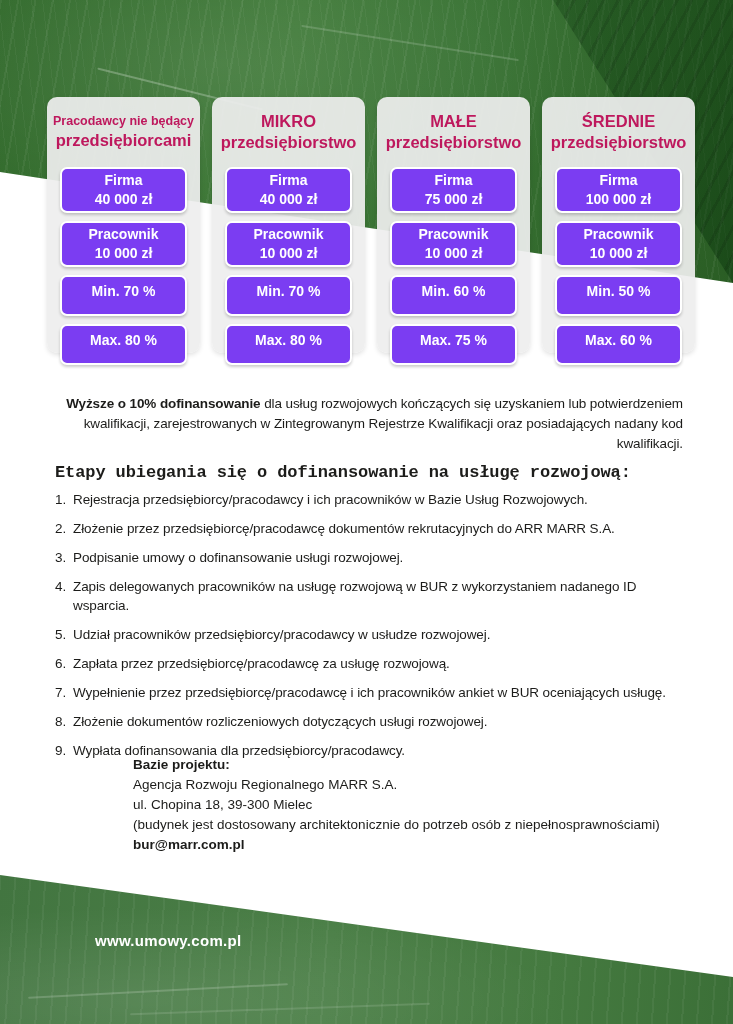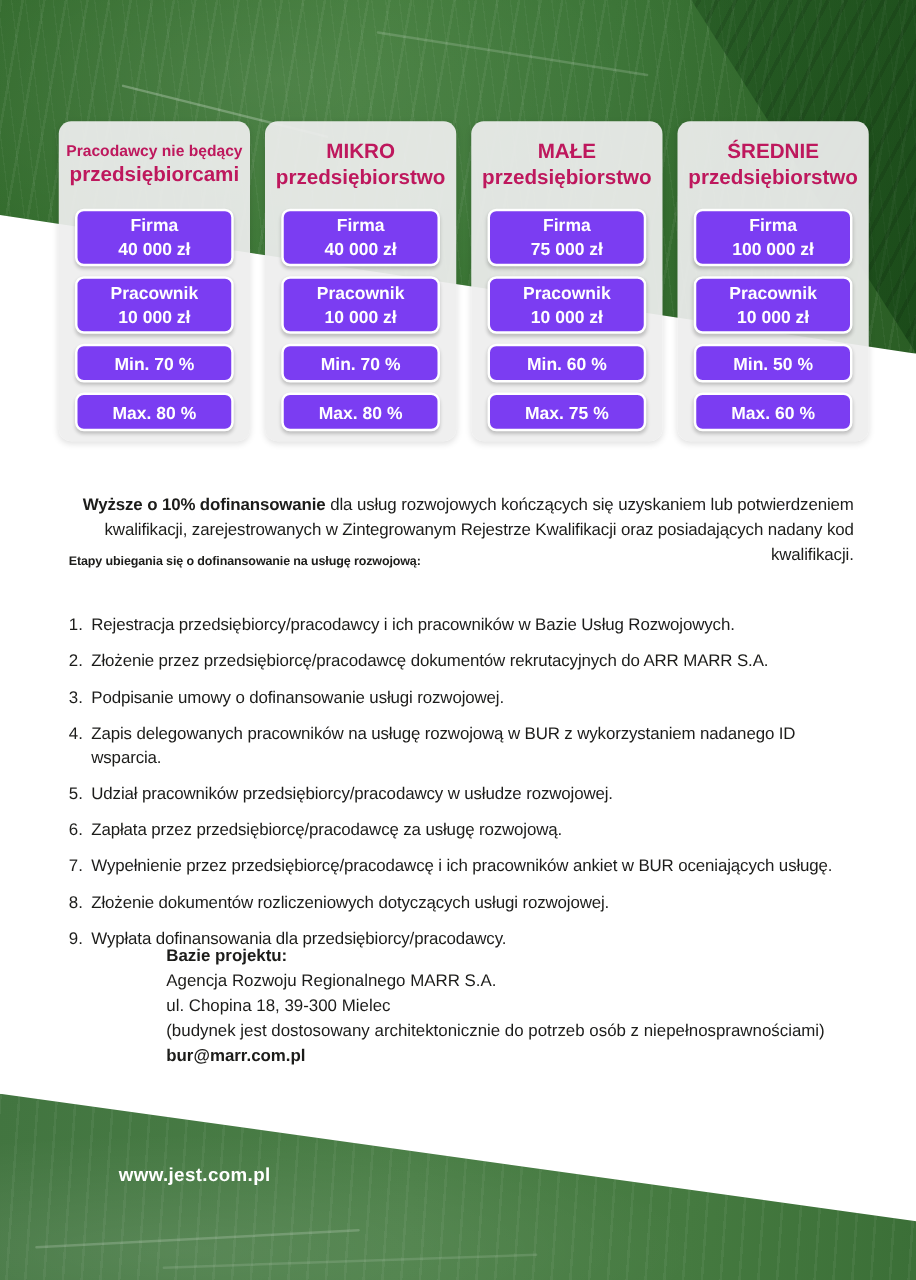--- a/index.html
+++ b/index.html
@@ -52,30 +52,30 @@
   }
   .card-header .h1, .card-header .h2 { font-size:16.5px; line-height:21px; white-space:nowrap; }
   .card.first .h1 { font-size:12.5px; line-height:17px; }
   .pill {
     background:#7b3df2; border:2px solid #ffffff; border-radius:7px;
     box-shadow:0 2px 3px rgba(0,0,0,0.20);
     color:#ffffff; font-weight:bold; text-align:center;
     margin-bottom:8px;
   }
   .pill.two { padding:2px 0 3px; font-size:14px; line-height:18.5px; }
-  .pill.one { padding:5px 0 4px; font-size:14px; line-height:18px; }
+  .pill.one { padding:5px 0 14px; font-size:14px; line-height:18px; }
 
   
   .intro {
     position:absolute; left:55px; top:394px; width:628px;
     font-size:13.5px; line-height:20px; letter-spacing:-0.1px;text-align:right;
   }
   .steps-heading {
-    position:absolute; left:55px; top:444px;
-    font-size:10px; font-weight:bold; letter-spacing:-0.1px;
+    position:absolute; left:55px; top:463px;
+    font-size:17px; font-weight:bold; letter-spacing:-0.1px;font-family:Liberation Mono, monospace;
   }
   .steps { position:absolute; left:55px; top:490px; width:632px; font-size:13.5px; line-height:19px; }
   .step { display:flex; margin-bottom:10px; }
   .step-num { width:18px; flex:none; }
   .step-text { flex:1; letter-spacing:-0.1px; }
 
   .contact { position:absolute; left:133px; top:755px; width:580px; font-size:13.5px; line-height:20px; }
   .contact .bold { font-weight:bold; }
 
   
@@ -226,16 +226,16 @@
     <div class="bold">Bazie projektu:</div>
     <div>Agencja Rozwoju Regionalnego MARR S.A.</div>
     <div>ul. Chopina 18, 39-300 Mielec</div>
     <div>(budynek jest dostosowany architektonicznie do potrzeb osób z niepełnosprawnościami)</div>
     <div class="bold">bur@marr.com.pl</div>
   </div>
 
   <div class="green-bottom">
     <div class="chalk-line cl4"></div>
     <div class="chalk-line cl5"></div>
-    <div class="site-link">www.jest.com.pl</div>
+    <div class="site-link">www.umowy.com.pl</div>
   </div>
 
 </div>
 
 </body></html>

